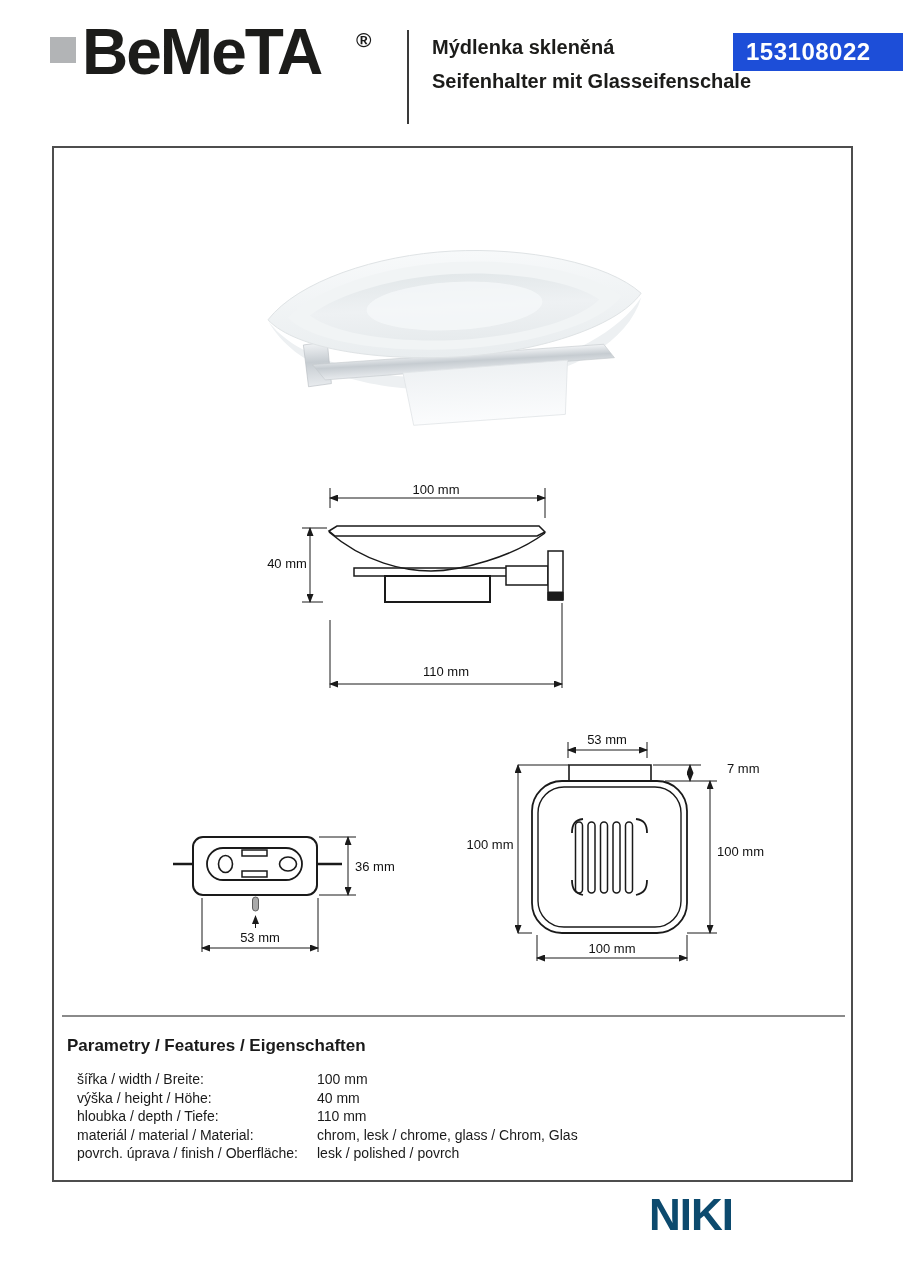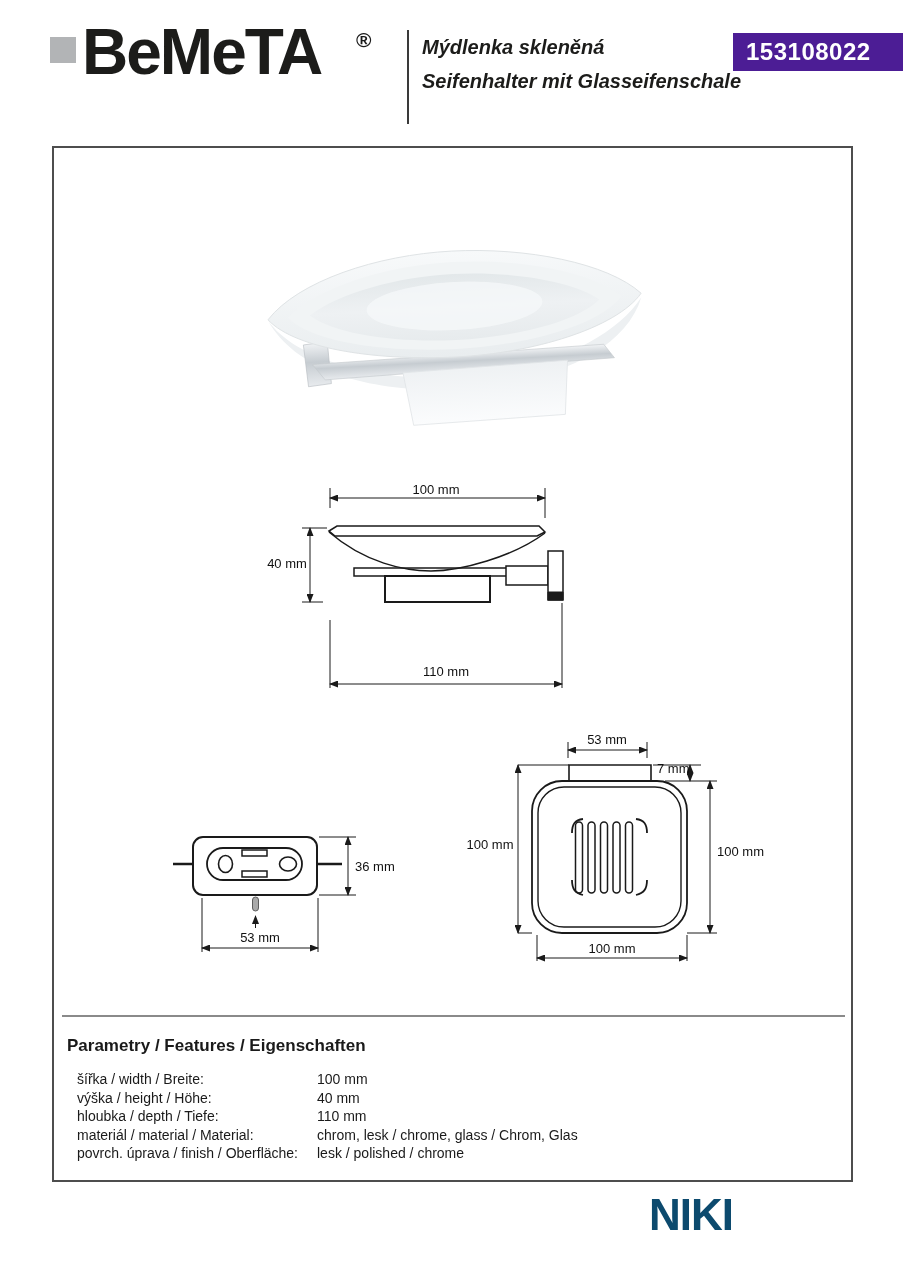--- a/index.html
+++ b/index.html
@@ -3,23 +3,23 @@
 <meta charset="utf-8">
 <style>
   html,body{margin:0;padding:0;background:#fff;}
   body{width:905px;height:1280px;position:relative;font-family:"Liberation Sans",sans-serif;color:#1a1a1a;overflow:hidden;}
   .abs{position:absolute;}
   
   .logo-square{position:absolute;left:50px;top:37px;width:26px;height:26px;background:#b2b4b6;}
   .logo-text{position:absolute;left:82px;top:20px;font-size:64px;font-weight:bold;letter-spacing:-2px;color:#1c1c1a;line-height:1;}
   .logo-reg{position:absolute;left:356px;top:28px;font-size:21px;font-weight:bold;}
   .header-divider{position:absolute;left:407px;top:30px;width:0;height:94px;border-left:2px solid #3a3a3a;}
-  .titles{position:absolute;left:422px;top:30px;width:300px;font-style:italic;}
+  .titles{position:absolute;left:432px;top:30px;width:300px;}
   .title-line{font-size:20px;font-weight:bold;line-height:34px;white-space:nowrap;color:#1c1c1a;}
-  .code-box{position:absolute;left:733px;top:33px;width:170px;height:38px;background:#4c1d95;color:#fff;
+  .code-box{position:absolute;left:733px;top:33px;width:170px;height:38px;background:#1d4ed8;color:#fff;
             font-size:24px;font-weight:bold;line-height:38px;padding-left:13px;box-sizing:border-box;letter-spacing:.5px;}
   
   .main-box{position:absolute;left:52px;top:146px;width:801px;height:1036px;border:2px solid #4d4d4d;box-sizing:border-box;background:#fff;}
   
   .dim{position:absolute;font-size:13px;color:#111;white-space:nowrap;}
   .dim.c{transform:translateX(-50%);}
   
   .separator{position:absolute;left:62px;top:1015px;width:783px;border-top:2px solid #8a8a8a;}
   .param-heading{position:absolute;left:67px;top:1036px;font-size:17px;font-weight:bold;}
   .param-table{position:absolute;left:77px;top:1070px;width:700px;font-size:14px;}
@@ -150,21 +150,21 @@
       </g>
       <g stroke-width="1.8" fill="none">
         <path d="M68,89 C60,90 57,94 57,103"></path>
         <path d="M57,150 C57,159 60,163 68,165"></path>
         <path d="M121,89 C129,90 132,94 132,103"></path>
         <path d="M132,150 C132,159 129,163 121,165"></path>
       </g>
     </g>
   </svg>
   <span class="dim c" style="left:607px;top:732px;">53 mm</span>
-  <span class="dim" style="left:657px;top:761px;">7 mm</span>
+  <span class="dim" style="left:727px;top:761px;">7 mm</span>
   <span class="dim c" style="left:490px;top:837px;">100 mm</span>
   <span class="dim" style="left:717px;top:844px;">100 mm</span>
   <span class="dim c" style="left:612px;top:941px;">100 mm</span>
 
   <svg style="left:170px;top:830px;" width="220" height="125" viewBox="0 0 220 125">
     <defs>
       <marker id="ah-mv" markerWidth="9" markerHeight="7" refX="8" refY="3.5" orient="auto-start-reverse">
         <path d="M0,0 L9,3.5 L0,7 Z" fill="#1a1a1a"></path>
       </marker>
     </defs>
@@ -206,19 +206,19 @@
     <div class="param-row">
       <div class="param-label">hloubka / depth / Tiefe:</div>
       <div class="param-value">110 mm</div>
     </div>
     <div class="param-row">
       <div class="param-label">materiál / material / Material:</div>
       <div class="param-value">chrom, lesk / chrome, glass / Chrom, Glas</div>
     </div>
     <div class="param-row">
       <div class="param-label">povrch. úprava / finish / Oberfläche:</div>
-      <div class="param-value">lesk / polished / chrome</div>
+      <div class="param-value">lesk / polished / povrch</div>
     </div>
   </div>
 
   <div class="series-name">NIKI</div>
 
 </div>
 
 </body></html>

